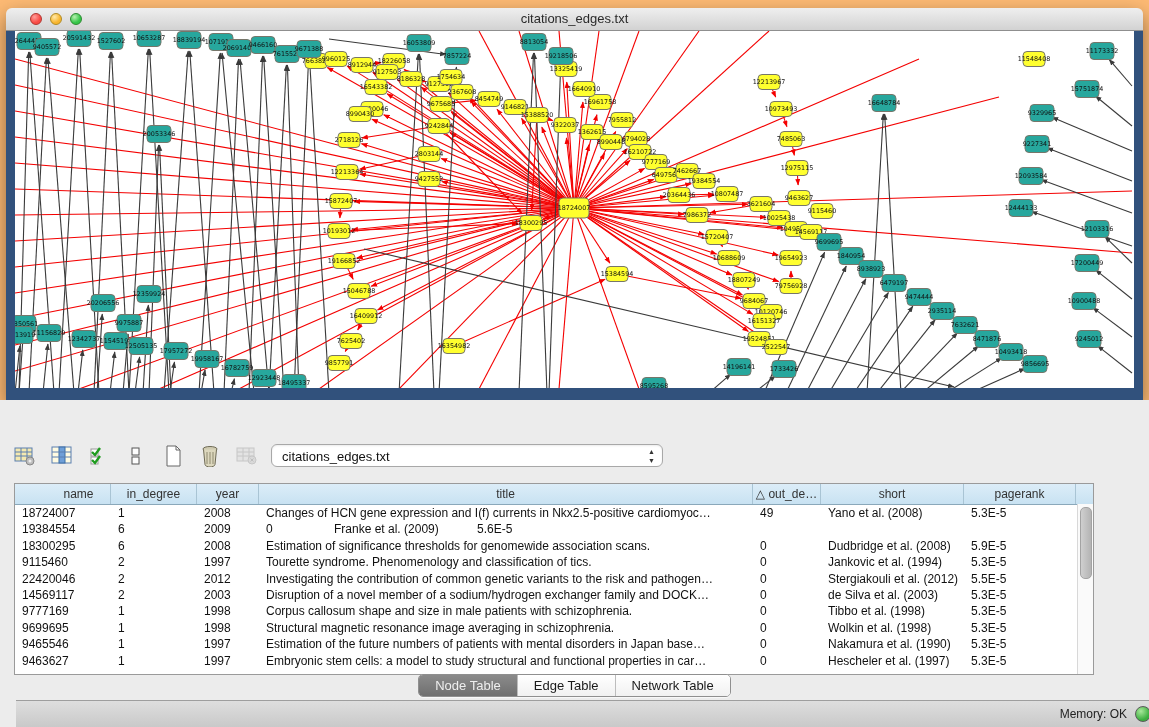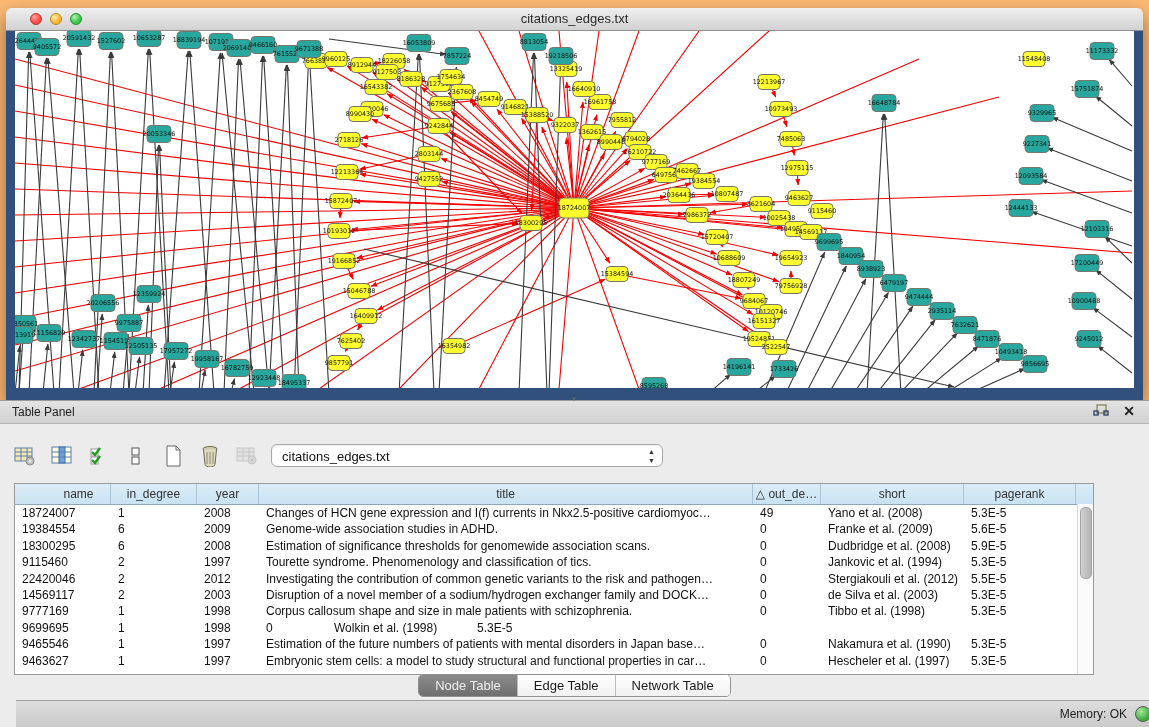--- a/index.html
+++ b/index.html
@@ -772,32 +772,20 @@
                 <rect x="643" y="376.5" width="24" height="17" rx="4" ry="4" fill="#27a79d" stroke="#77766a" stroke-width="1"></rect>
                 <text x="655" y="387.2" text-anchor="middle" font-size="6.4px" fill="#101010">8595268</text>
               </g>
             </g>
           </svg>
       </div>
     </div>
   </div>
 
   <div class="table-panel">
-    <div class="panel-header">
-      <div class="splitter-handle">▾</div>
-      <span class="panel-title">Table Panel</span>
-      <span class="ph-icons">
-        <svg width="16" height="14" viewBox="0 0 16 14">
-          <rect x="4" y="1" width="9" height="8" fill="none" stroke="#8a835f" stroke-width="1.3"></rect>
-          <rect x="1" y="7" width="4" height="4" fill="none" stroke="#2c3e66" stroke-width="1.3"></rect>
-          <rect x="11" y="7" width="4" height="4" fill="none" stroke="#2c3e66" stroke-width="1.3"></rect>
-        </svg>
-        <span class="close-x">✕</span>
-      </span>
-    </div>
 
     <div class="toolbar">
       <span class="tb-icon">
         <svg width="22" height="20" viewBox="0 0 22 20">
             <rect x="1" y="2" width="17" height="13" fill="#f4e9b0" stroke="#5a7fb0"></rect>
             <path d="M1 6h17M1 10h17M7 2v13M13 2v13" stroke="#5a7fb0" fill="none"></path>
             <circle cx="16" cy="15" r="4" fill="#bdbdbd" stroke="#888"></circle>
             <circle cx="16" cy="15" r="1.5" fill="#eee"></circle>
           </svg>
       </span>
@@ -870,21 +858,20 @@
             <div class="td" style="width: 62px;">2008</div>
             <div class="td" style="width: 494px;">Changes of HCN gene expression and I(f) currents in Nkx2.5-positive cardiomyoc…</div>
             <div class="td" style="width: 68px;">49</div>
             <div class="td" style="width: 143px;">Yano et al. (2008)</div>
             <div class="td" style="width: 112px;">5.3E-5</div>
           </div>
           <div class="tr">
             <div class="td" style="width: 96px;">19384554</div>
             <div class="td" style="width: 86px;">6</div>
             <div class="td" style="width: 62px;">2009</div>
-            <div class="td" style="width: 494px;">Genome-wide association studies in ADHD.</div>
             <div class="td" style="width: 68px;">0</div>
             <div class="td" style="width: 143px;">Franke et al. (2009)</div>
             <div class="td" style="width: 112px;">5.6E-5</div>
           </div>
           <div class="tr">
             <div class="td" style="width: 96px;">18300295</div>
             <div class="td" style="width: 86px;">6</div>
             <div class="td" style="width: 62px;">2008</div>
             <div class="td" style="width: 494px;">Estimation of significance thresholds for genomewide association scans.</div>
             <div class="td" style="width: 68px;">0</div>
@@ -924,20 +911,21 @@
             <div class="td" style="width: 62px;">1998</div>
             <div class="td" style="width: 494px;">Corpus callosum shape and size in male patients with schizophrenia.</div>
             <div class="td" style="width: 68px;">0</div>
             <div class="td" style="width: 143px;">Tibbo et al. (1998)</div>
             <div class="td" style="width: 112px;">5.3E-5</div>
           </div>
           <div class="tr">
             <div class="td" style="width: 96px;">9699695</div>
             <div class="td" style="width: 86px;">1</div>
             <div class="td" style="width: 62px;">1998</div>
+            <div class="td" style="width: 494px;">Structural magnetic resonance image averaging in schizophrenia.</div>
             <div class="td" style="width: 68px;">0</div>
             <div class="td" style="width: 143px;">Wolkin et al. (1998)</div>
             <div class="td" style="width: 112px;">5.3E-5</div>
           </div>
           <div class="tr">
             <div class="td" style="width: 96px;">9465546</div>
             <div class="td" style="width: 86px;">1</div>
             <div class="td" style="width: 62px;">1997</div>
             <div class="td" style="width: 494px;">Estimation of the future numbers of patients with mental disorders in Japan base…</div>
             <div class="td" style="width: 68px;">0</div>

